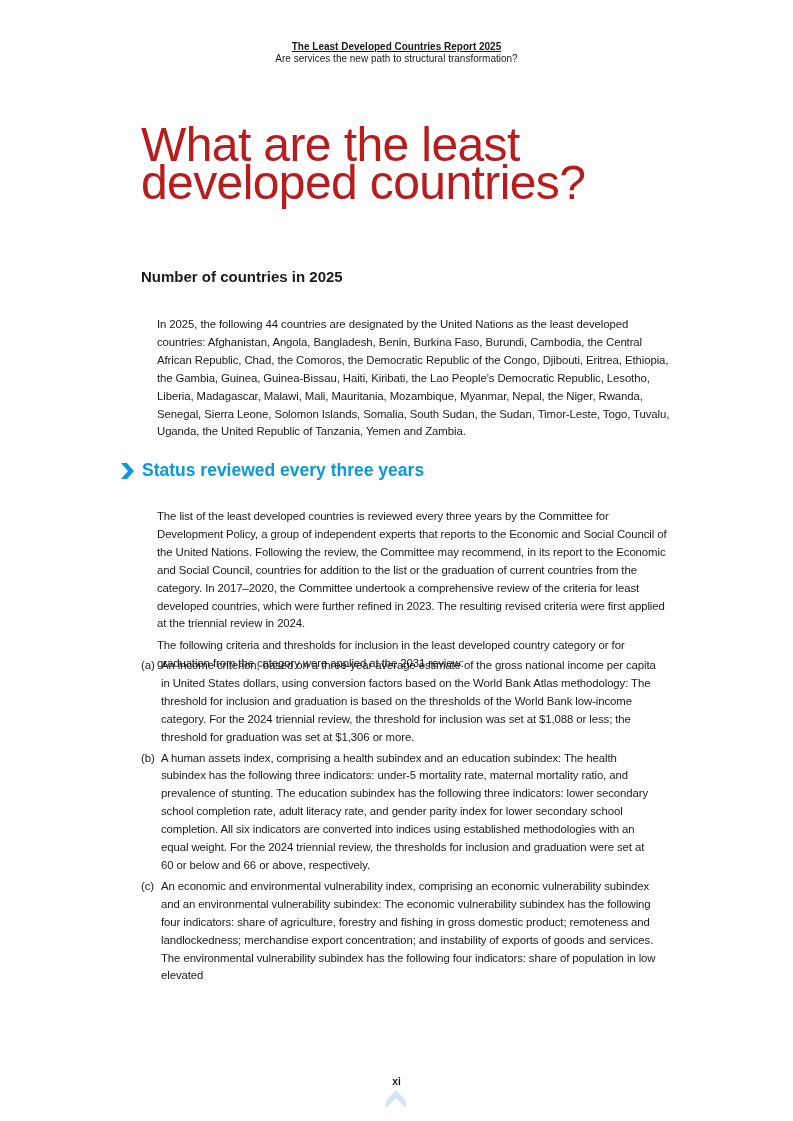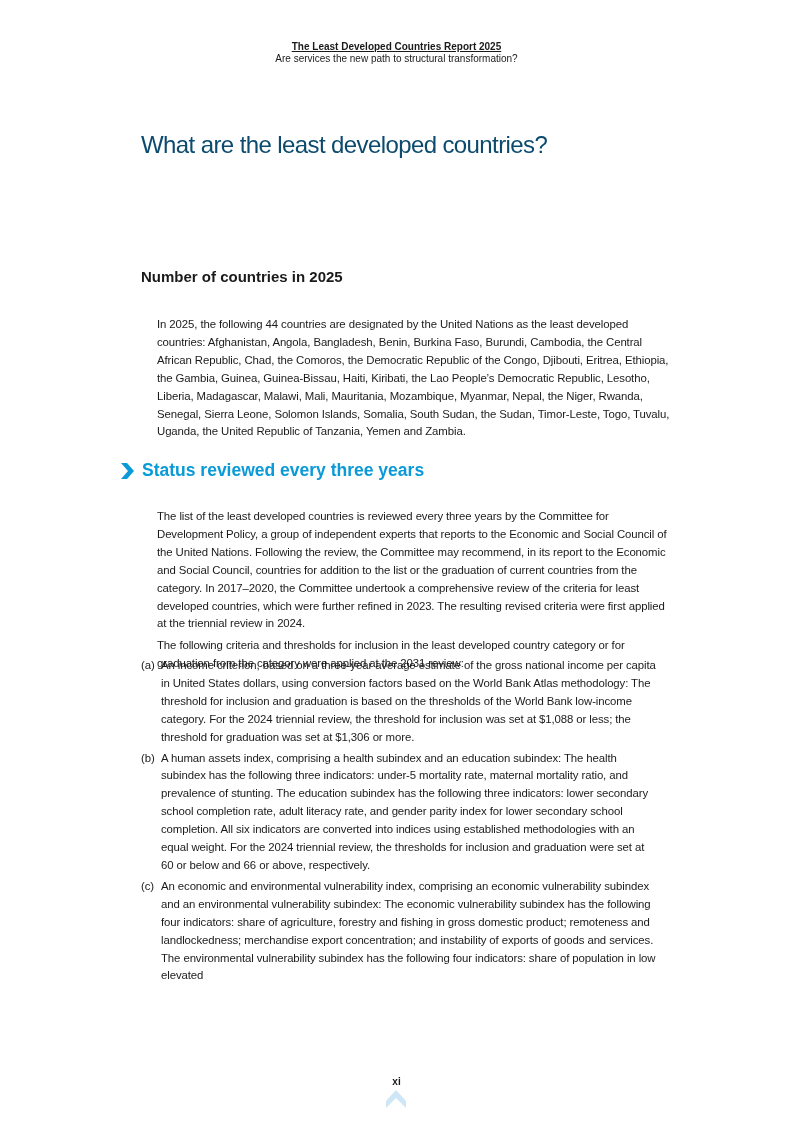--- a/index.html
+++ b/index.html
@@ -8,21 +8,21 @@
     font-family: "Liberation Sans", sans-serif; color: #1a1a1a;
   }
   .running-header {
     position: absolute; top: 41px; left: 0; width: 793px; text-align: center;
     font-size: 10px; line-height: 12px;
   }
   .running-header .rh-title { font-weight: bold; display: block; text-decoration: underline; }
   .running-header .rh-sub { display: block; }
   .page-title {
     position: absolute; left: 141px; top: 126px; width: 520px;
-    font-size: 24px; line-height: 38px; color: #0c4a6e; font-weight: normal;
+    font-size: 48px; line-height: 38px; color: #b91c1c; font-weight: normal;
     letter-spacing: -0.6px; margin: 0;
   }
   .subhead {
     position: absolute; left: 141px; top: 268px; font-size: 15px; font-weight: bold; margin: 0;
   }
   .para {
     position: absolute; left: 141px; width: 515px; font-size: 11.4px; line-height: 17.9px; margin: 16px;
     letter-spacing: -0.1px;
   }
   .section-heading {

